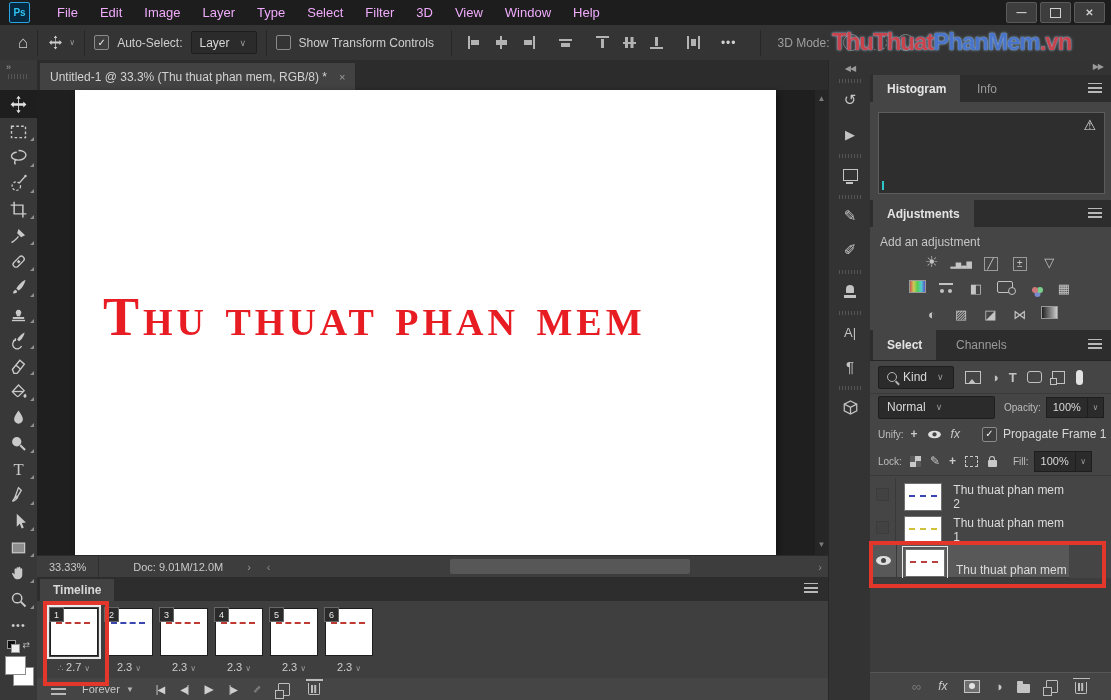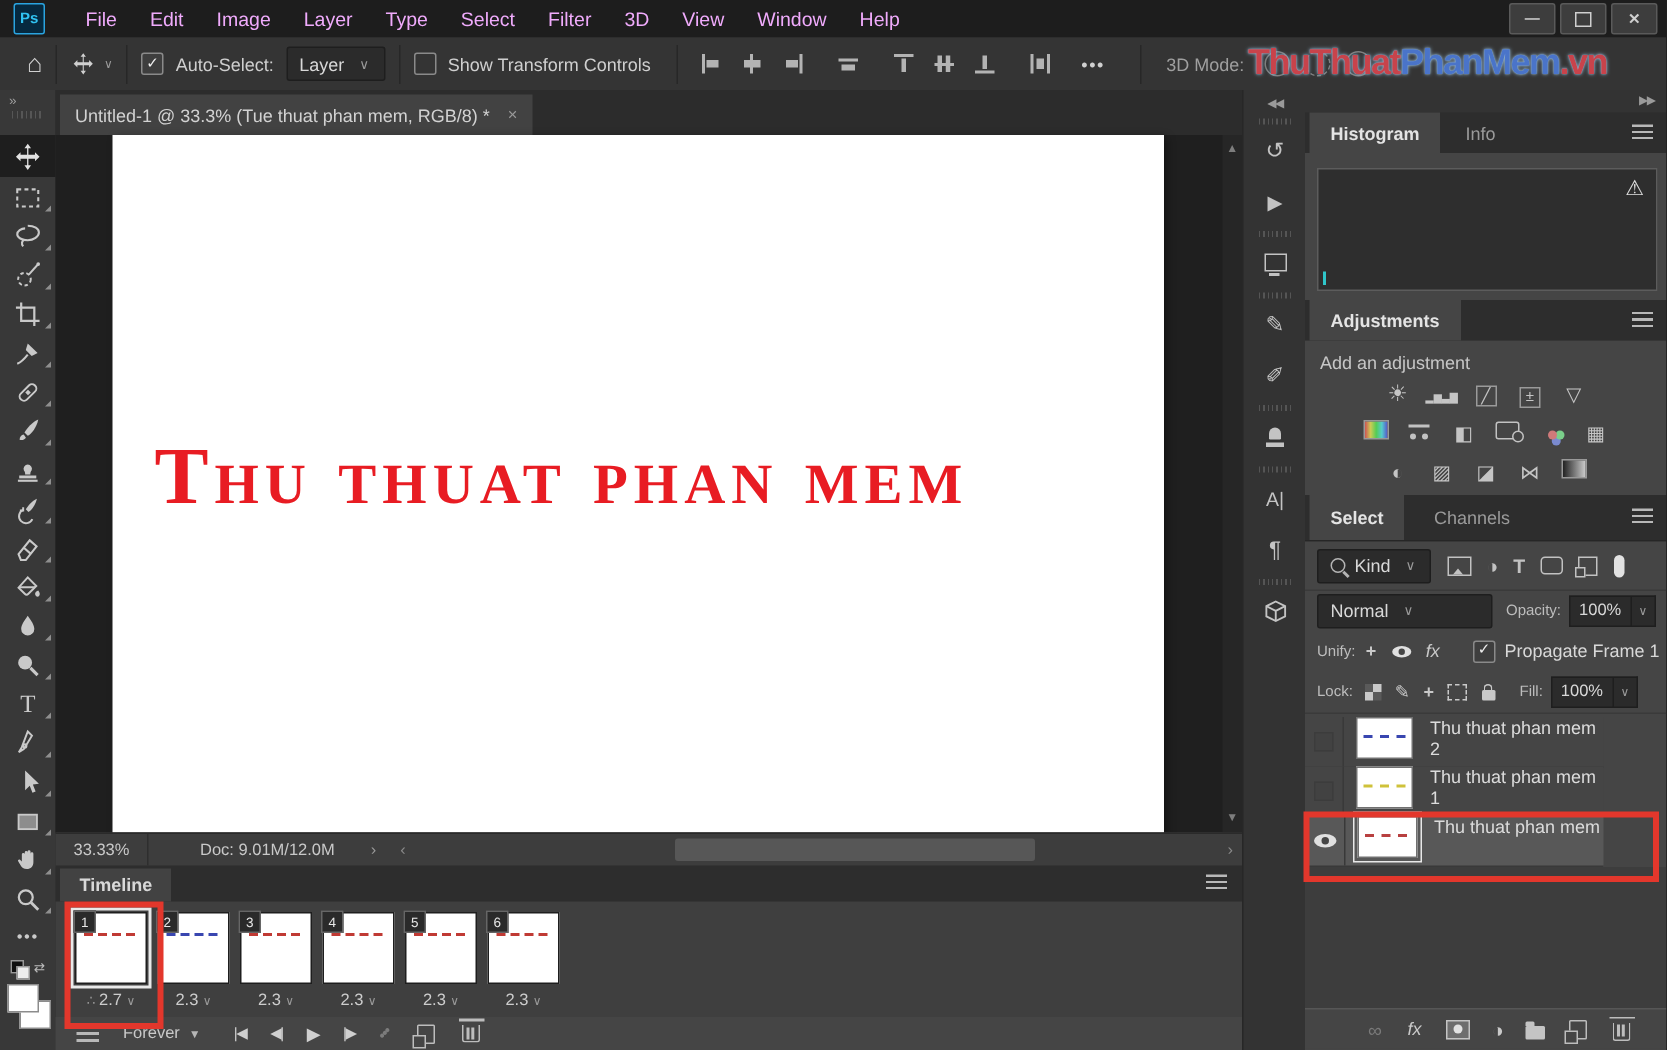--- a/index.html
+++ b/index.html
@@ -124,21 +124,21 @@
   .soico::after{content:"";position:absolute;left:-2.5px;bottom:-2.5px;width:5px;height:5px;background:#454545;border:1.5px solid #c2c2c2;}
   .pillico{width:7px;height:15px;background:#e2e2e2;border-radius:4px;}
   .rowlbl{color:#bdbdbd;font-size:10px;}
   .valbox{background:#2b2b2b;border:1px solid #1e1e1e;height:19px;display:flex;align-items:center;padding:0 6px;color:#d8d8d8;font-size:11px;}
   .valdd{background:#2b2b2b;border:1px solid #1e1e1e;border-left:none;height:19px;width:15px;display:grid;place-items:center;
          color:#9a9a9a;font-size:8px;}
   .checker{width:11px;height:11px;background:conic-gradient(#c9c9c9 0 25%,#5a5a5a 0 50%,#c9c9c9 0 75%,#5a5a5a 0);}
   .lockico{width:9px;height:7px;background:#c9c9c9;border-radius:1px;position:relative;margin-top:5px;}
   .lockico::before{content:"";position:absolute;left:1px;top:-4.5px;width:4.5px;height:5px;border:1.5px solid #c9c9c9;border-bottom:none;border-radius:3px 3px 0 0;}
   .dashbox{width:11px;height:9px;border:1.5px dashed #c9c9c9;}
-  .lrow{position:absolute;left:0;width:199px;height:33px;background:#454545;border-bottom:1px solid #393939;display:flex;align-items:flex-start;}
+  .lrow{position:absolute;left:0;width:199px;height:33px;background:#454545;border-bottom:1px solid #393939;display:flex;align-items:flex-end;}
   .lrow.sel{background:#585858;}
   .eyecell{width:26px;height:33px;border-right:1px solid #393939;display:grid;place-items:center;}
   .eye{width:15px;height:9px;background:#e0e0e0;border-radius:50%;position:relative;}
   .eye::after{content:"";position:absolute;left:5px;top:2px;width:5px;height:5px;background:#454545;border-radius:50%;}
   .noeye{width:11px;height:11px;border:1px solid #3c3c3c;background:#424242;}
   .lthumb{width:38px;height:26px;background:#fff;border:1px solid #707070;margin-left:8px;position:relative;}
   .lthumb::after{content:"";position:absolute;left:4px;top:11px;width:28px;height:0;border-top:2px dashed #b84040;}
   .lt-blue::after{border-top-color:#3946b0;}
   .lt-yellow::after{border-top-color:#cfc23a;}
   .lrow.sel .lthumb{outline:1px solid #e8e8e8;outline-offset:2px;}
@@ -218,21 +218,21 @@
   <div class="watermark">
     <span style="color:#c8434b;">ThuThuat</span><span style="color:#4a74c9;">PhanMem</span><span style="color:#c8434b;">.vn</span>
   </div>
 
   <div class="toolhead">
     <div style="padding:2px 0 0 6px;">»</div>
     <div class="grip"></div>
   </div>
   <div class="tabbar">
     <div class="doctab">
-      <span>Untitled-1 @ 33.3% (Tue thuat phan mem, RGB/8) *</span>
+      <span>Untitled-1 @ 33.3% (Thu thuat phan mem, RGB/8) *</span>
       <span class="x">×</span>
     </div>
   </div>
 
   <div class="toolbar">
     <div class="tool sel noarrow">
       <svg width="21" height="21" viewBox="0 0 24 24">
           <path d="M12 2 9.5 5.5h2v5h-5v-2L3 12l3.5 3.5v-2h5v5h-2L12 22l2.5-3.5h-2v-5h5v2L21 12l-3.5-3.5v2h-5v-5h2Z" fill="#e2e2e2"></path>
         </svg>
     </div>

